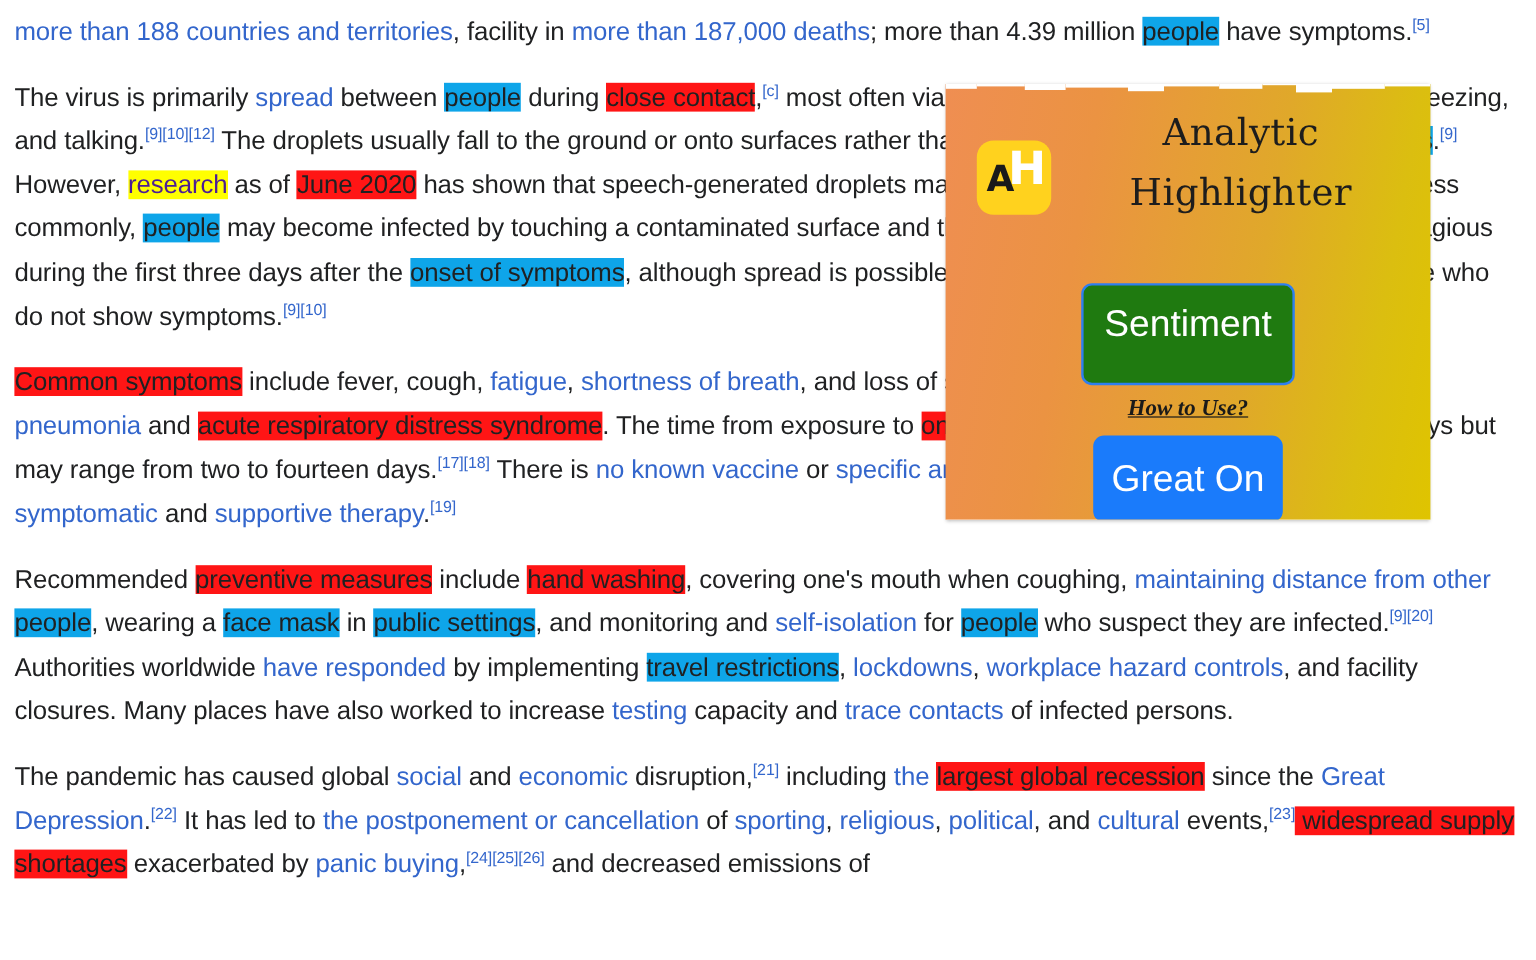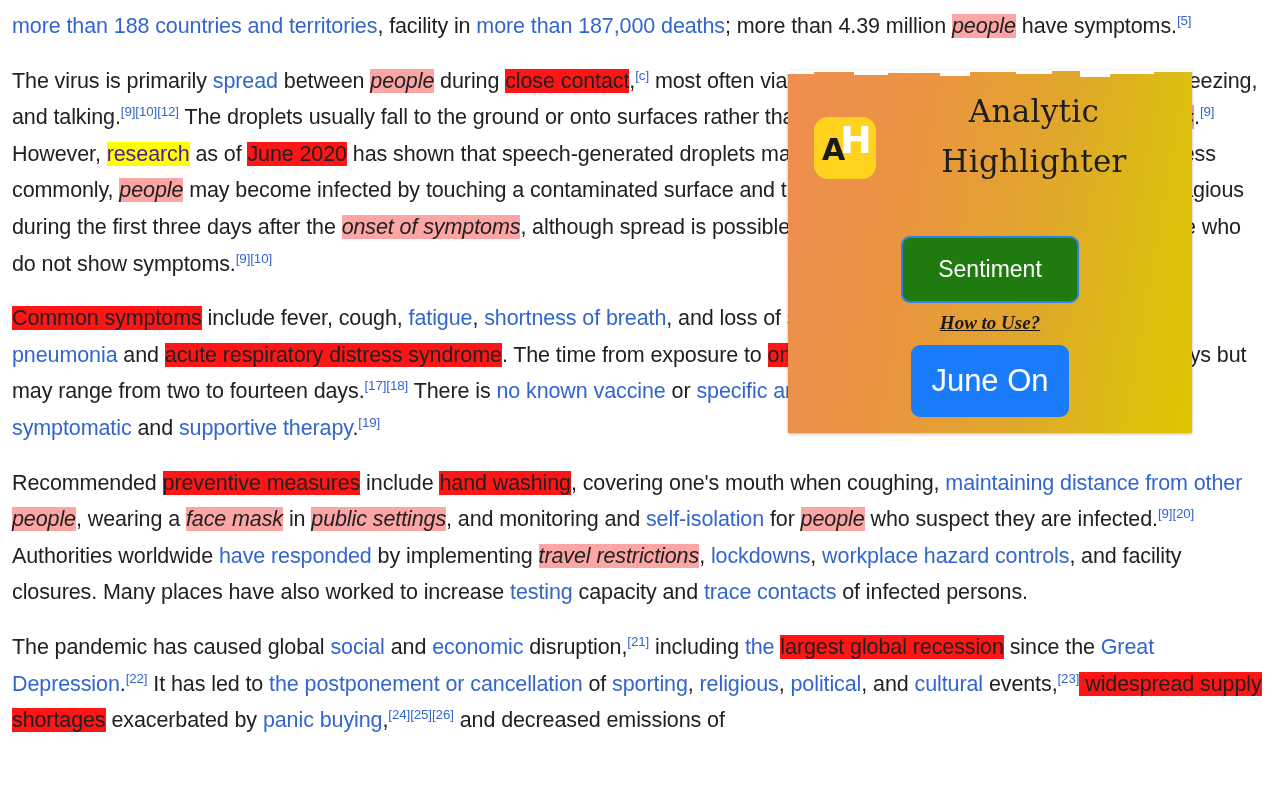--- a/index.html
+++ b/index.html
@@ -40,21 +40,21 @@
   }
 
   sup.ref {
     font-size: 0.62em;
     vertical-align: super;
     line-height: 0;
     color: #3366cc;
   }
 
   
-  .hl-red      { background-color: #fca5a5; color: #202122; font-style: italic; }
+  .hl-red      { background-color: #0ea5e9; color: #202122; }
   .hl-red2     { background-color: #ff1515; color: #202122; }
   .hl-yellow   { background-color: #ffff00; color: #4c1d95; }
   .hl-green    { background-color: #2cfd39; color: #202122; }
 
   
   #popup {
     position: absolute;
     left: 788px;
     top: 70px;
     width: 404px;
@@ -137,26 +137,26 @@
     display: inline-block;
     box-sizing: border-box;
     font-family: "Liberation Sans", sans-serif;
     color: #ffffff;
     text-align: center;
     cursor: pointer;
     user-select: none;
   }
   #btn-sentiment {
     width: 178px;
-    height: 67px;
+    height: 85px;
     line-height: 63px;
     background: #1f7a10;
     border: 2px solid #2e7ef0;
     border-radius: 9px;
-    font-size: 23px;
+    font-size: 31px;
   }
   #how-to-use {
     display: block;
     margin: 9px auto 0 auto;
     font-size: 19px;
     font-style: italic;
     font-weight: 700;
     color: #1a1a1a;
     text-decoration: underline;
     cursor: pointer;
@@ -207,15 +207,15 @@
       <span class="glyph-a">A</span>
       <span class="glyph-h">H</span>
     </div>
 
     <div id="popup-title">Analytic Highlighter</div>
   </div>
 
   <div id="popup-body">
     <div class="btn" id="btn-sentiment">Sentiment</div>
     <a id="how-to-use">How to Use?</a>
-    <div class="btn" id="btn-turnon">June On</div>
+    <div class="btn" id="btn-turnon">Great On</div>
   </div>
 </div>
 
 </body></html>

